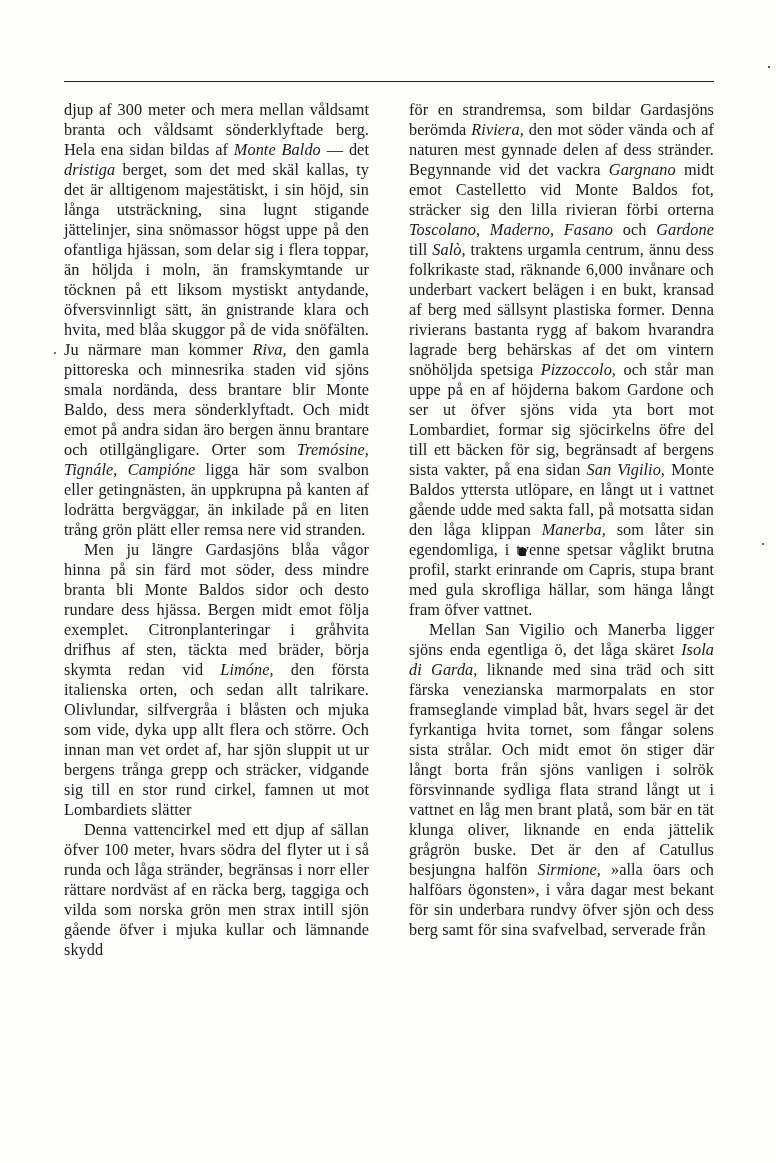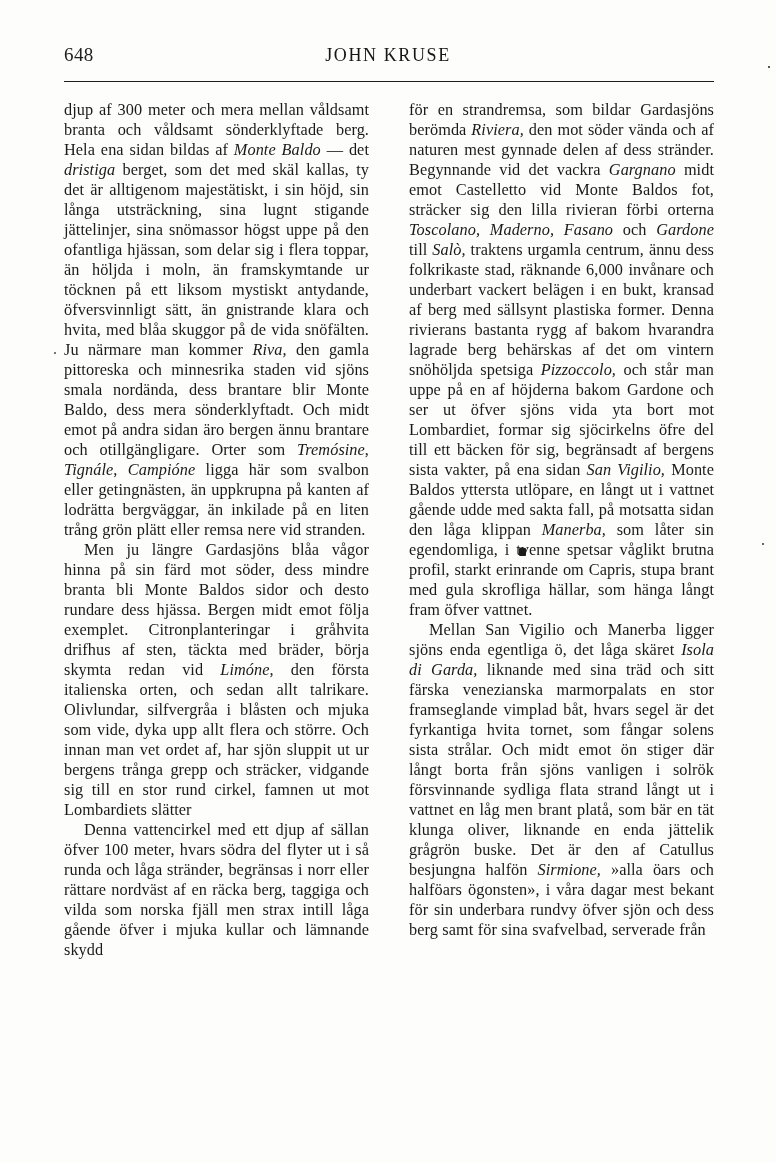--- a/index.html
+++ b/index.html
@@ -123,34 +123,30 @@
     height: 8px;
     background: #1b1b1b;
     border-radius: 1px;
   }
 </style>
 </head>
 <body>
 
 <div class="page">
 
-  <div class="header">
-    <div class="folio">648</div>
-    <div class="runhead">JOHN KRUSE</div>
-  </div>
   <div class="rule"></div>
   <div class="edge-dot"></div>
   <div class="edge-dot2"></div>
   <div class="edge-dot3"></div>
 
   <div class="columns">
     <div class="col">
       <p>djup af 300 meter och mera mellan våldsamt branta och våldsamt sönderklyftade berg. Hela ena sidan bildas af <i>Monte Baldo</i> — det <i>dristiga</i> berget, som det med skäl kallas, ty det är alltigenom majestätiskt, i sin höjd, sin långa utsträckning, sina lugnt stigande jättelinjer, sina snömassor högst uppe på den ofantliga hjässan, som delar sig i flera toppar, än höljda i moln, än framskymtande ur töcknen på ett liksom mystiskt antydande, öfversvinnligt sätt, än gnistrande klara och hvita, med blåa skuggor på de vida snöfälten. Ju närmare man kommer <i>Riva,</i> den gamla pittoreska och minnesrika staden vid sjöns smala nordända, dess brantare blir Monte Baldo, dess mera sönderklyftadt. Och midt emot på andra sidan äro bergen ännu brantare och otillgängligare. Orter som <i>Tremósine</i>, <i>Tignále</i>, <i>Campióne</i> ligga här som svalbon eller getingnästen, än uppkrupna på kanten af lodrätta bergväggar, än inkilade på en liten trång grön plätt eller remsa nere vid stranden.</p>
       <p class="indent">Men ju längre Gardasjöns blåa vågor hinna på sin färd mot söder, dess mindre branta bli Monte Baldos sidor och desto rundare dess hjässa. Bergen midt emot följa exemplet. Citronplanteringar i gråhvita drifhus af sten, täckta med bräder, börja skymta redan vid <i>Limóne,</i> den första italienska orten, och sedan allt talrikare. Olivlundar, silfvergråa i blåsten och mjuka som vide, dyka upp allt flera och större. Och innan man vet ordet af, har sjön sluppit ut ur bergens trånga grepp och sträcker, vidgande sig till en stor rund cirkel, famnen ut mot Lombardiets slätter</p>
-      <p class="indent">Denna vattencirkel med ett djup af sällan öfver 100 meter, hvars södra del flyter ut i så runda och låga stränder, begränsas i norr eller rättare nordväst af en räcka berg, taggiga och vilda som norska fjäll men strax intill låga gående öfver i mjuka kullar och lämnande skydd</p>
+      <p class="indent">Denna vattencirkel med ett djup af sällan öfver 100 meter, hvars södra del flyter ut i så runda och låga stränder, begränsas i norr eller rättare nordväst af en räcka berg, taggiga och vilda som norska grön men strax intill sjön gående öfver i mjuka kullar och lämnande skydd</p>
     </div>
     <div class="col">
       <p>för en strandremsa, som bildar Gardasjöns berömda <i>Riviera,</i> den mot söder vända och af naturen mest gynnade delen af dess stränder. Begynnande vid det vackra <i>Gargnano</i> midt emot Castelletto vid Monte Baldos fot, sträcker sig den lilla rivieran förbi orterna <i>Toscolano,</i> <i>Maderno,</i> <i>Fasano</i> och <i>Gardone</i> till <i>Salò,</i> traktens urgamla centrum, ännu dess folkrikaste stad, räknande 6,000 invånare och underbart vackert belägen i en bukt, kransad af berg med sällsynt plastiska former. Denna rivierans bastanta rygg af bakom hvarandra lagrade berg behärskas af det om vintern snöhöljda spetsiga <i>Pizzoccolo,</i> och står man uppe på en af höjderna bakom Gardone och ser ut öfver sjöns vida yta bort mot Lombardiet, formar sig sjöcirkelns öfre del till ett bäcken för sig, begränsadt af bergens sista vakter, på ena sidan <i>San Vigilio,</i> Monte Baldos yttersta utlöpare, en långt ut i vattnet gående udde med sakta fall, på motsatta sidan den låga klippan <i>Manerba,</i> som låter sin egendomliga, i tvenne spetsar våglikt brutna profil, starkt erinrande om Capris, stupa brant med gula skrofliga hällar, som hänga långt fram öfver vattnet.</p>
       <p class="indent">Mellan San Vigilio och Manerba ligger sjöns enda egentliga ö, det låga skäret <i>Isola di Garda,</i> liknande med sina träd och sitt färska venezianska marmorpalats en stor framseglande vimplad båt, hvars segel är det fyrkantiga hvita tornet, som fångar solens sista strålar. Och midt emot ön stiger där långt borta från sjöns vanligen i solrök försvinnande sydliga flata strand långt ut i vattnet en låg men brant platå, som bär en tät klunga oliver, liknande en enda jättelik grågrön buske. Det är den af Catullus besjungna halfön <i>Sirmione,</i> »alla öars och halföars ögonsten», i våra dagar mest bekant för sin underbara rundvy öfver sjön och dess berg samt för sina svafvelbad, serverade från</p>
     </div>
   </div>
 
   <div class="blot"></div>
 </div>
 

